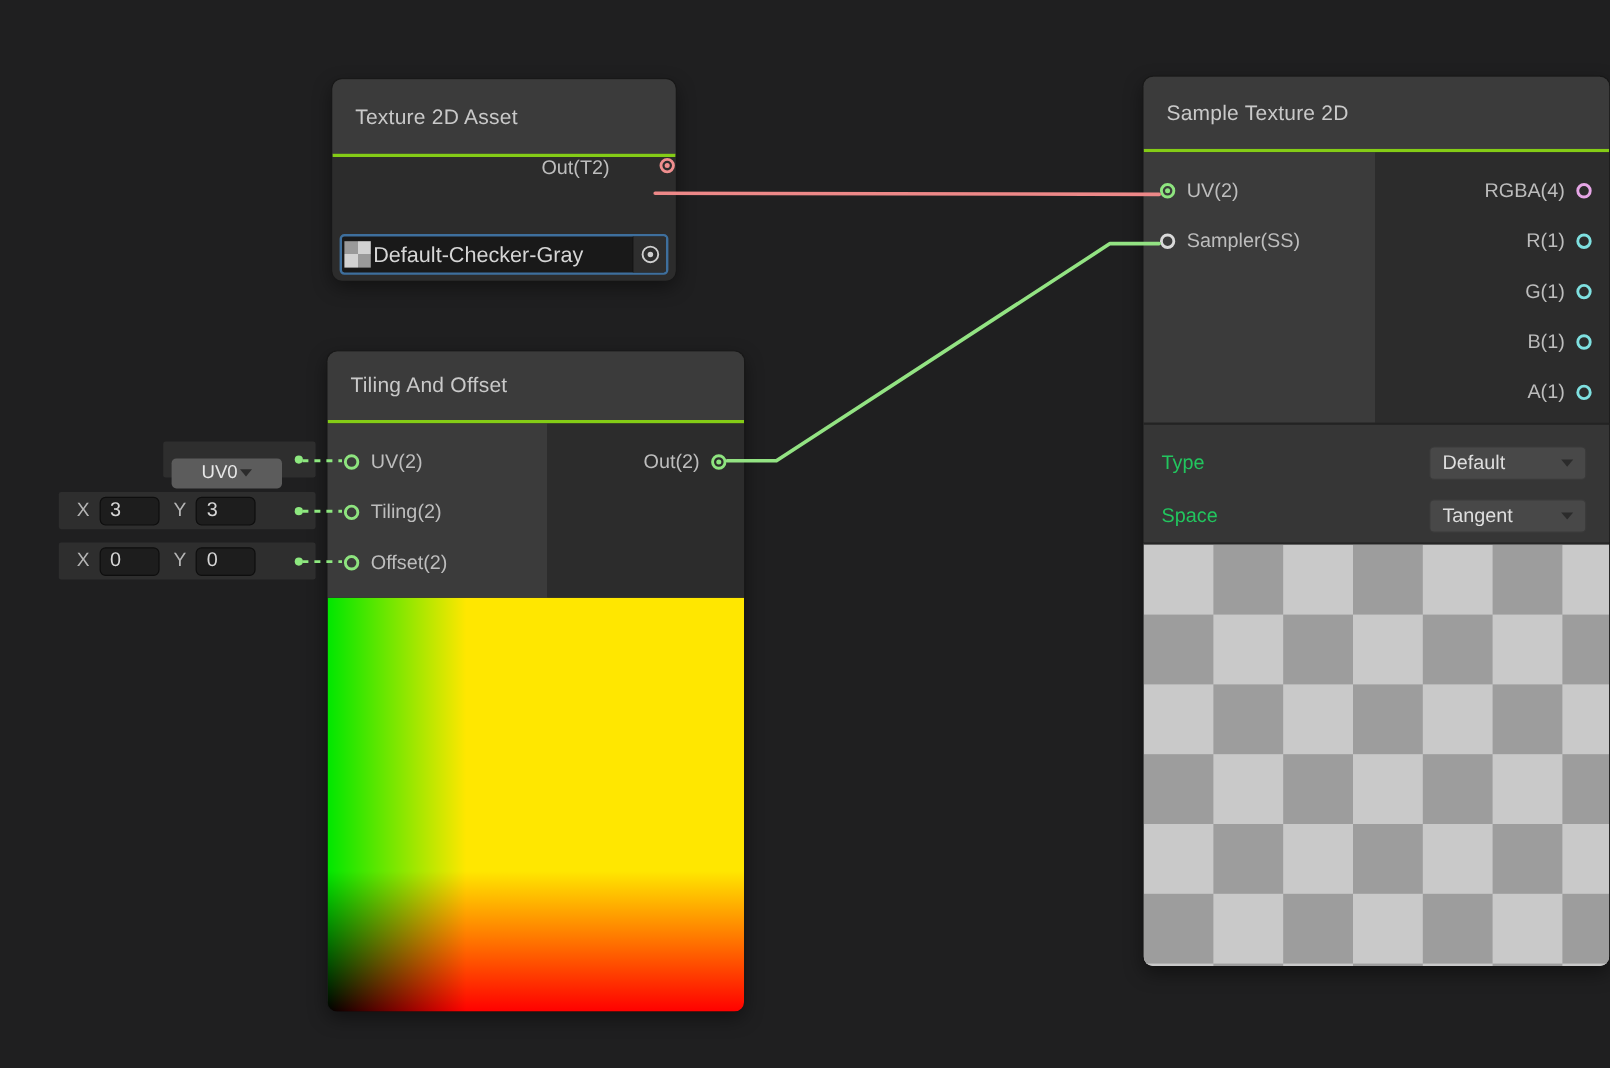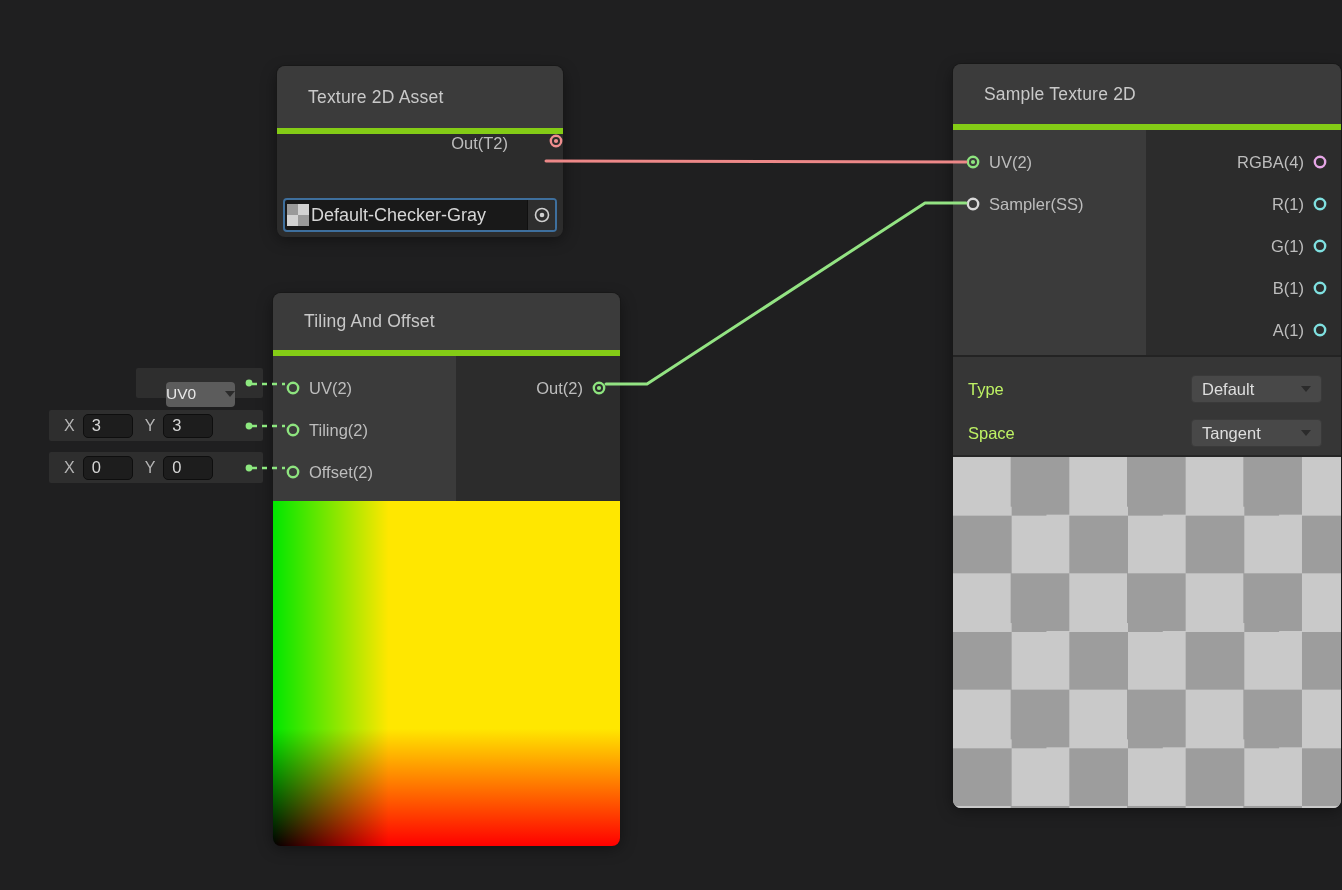--- a/index.html
+++ b/index.html
@@ -3,22 +3,22 @@
 <meta charset="utf-8">
 <style>
   html,body{margin:0;padding:0;background:#1f1f20;}
   body{width:1342px;height:890px;overflow:hidden;font-family:"Liberation Sans",sans-serif;-webkit-font-smoothing:antialiased;}
   .canvas{position:relative;width:1342px;height:890px;background:#1f1f20;}
 
   svg.edges{position:absolute;left:0;top:0;z-index:50;pointer-events:none;}
 
   .node{position:absolute;z-index:10;background:#2c2c2c;border-radius:8px;
         box-shadow:0 0 0 1px #181818, 0 6px 16px rgba(0,0,0,.45);}
-  .node-header{background:#3b3b3b;border-radius:8px 8px 0 0;border-bottom:6px solid #84cc16;
-        display:flex;align-items:center;padding:0 31px;color:#c9c9c9;font-size:17.5px;letter-spacing:.2px;}
+  .node-header{background:#3b3b3b;border-radius:8px 8px 0 0;border-bottom:3px solid #84cc16;
+        display:flex;align-items:center;padding:0 19px;color:#c9c9c9;font-size:17.5px;letter-spacing:.2px;}
   .ports{display:flex;align-items:stretch;}
   .in-col{background:#3b3b3b;}
   .out-col{flex:1;background:#2c2c2c;padding-left:34px;}
   .port-row{height:42px;display:flex;align-items:center;}
   .in-row{padding-left:13px;}
   .out-row{justify-content:flex-end;padding-right:14px;}
   .plabel{color:#bdbdbd;font-size:16.5px;margin:0 9px;white-space:nowrap;}
   .port{flex:0 0 auto;display:block;}
 
   
@@ -47,35 +47,35 @@
 
   
   .widget{position:absolute;z-index:10;background:#2e2e2e;border-radius:2px;display:flex;align-items:center;}
   .w-uv{left:136px;top:368px;width:127px;height:30px;justify-content:flex-end;padding-right:28px;box-sizing:border-box;}
   .w-tiling{left:49px;top:410px;width:214px;height:31px;padding-left:15px;box-sizing:border-box;}
   .w-offset{left:49px;top:452px;width:214px;height:31px;padding-left:15px;box-sizing:border-box;}
   .axis-label{color:#b5b5b5;font-size:16px;margin-right:8px;}
   .axis-label.second{margin-left:12px;}
   .num-field{width:50px;height:24px;background:#1d1d1d;border:1px solid #0e0e0e;border-radius:5px;
         color:#d6d6d6;font-size:16.5px;display:flex;align-items:center;padding-left:8px;box-sizing:border-box;}
-  .mini-dropdown{width:69px;height:25px;background:#5c5c5c;border-radius:4px;display:flex;align-items:center;
-        justify-content:space-between;color:#e8e8e8;font-size:15.5px;margin-top:22px;}
+  .mini-dropdown{width:92px;height:25px;background:#5c5c5c;border-radius:4px;display:flex;align-items:center;
+        justify-content:center;color:#e8e8e8;font-size:15.5px;margin-top:22px;}
   .tri{width:0;height:0;border-left:5.5px solid transparent;border-right:5.5px solid transparent;
         border-top:6.5px solid #2b2b2b;margin-left:2px;}
   .conn-dot{position:absolute;right:9px;top:50%;margin-top:-5px;}
 
   
   .n-sample{left:953px;top:64px;width:388px;height:740px;}
   .n-sample .node-header{height:60px;}
   .n-sample .ports{height:225px;}
   .n-sample .in-col{width:193px;padding-top:11px;box-sizing:border-box;}
   .n-sample .out-col{padding-top:11px;box-sizing:border-box;}
   .controls{height:100px;background:#363636;border-top:2px solid #232323;box-sizing:border-box;padding-top:10px;}
   .control-row{height:44px;display:flex;align-items:center;padding:0 19px 0 15px;}
-  .control-label{flex:1;color:#bef264;font-size:16.5px;}
+  .control-label{flex:1;color:#22c55e;font-size:16.5px;}
   .dropdown{width:131px;height:28px;background:#484848;border:1px solid #3a3a3a;border-radius:4px;box-sizing:border-box;
         display:flex;align-items:center;padding:0 10px;color:#dedede;font-size:16.5px;}
   .dropdown .dd-text{flex:1;}
   .preview-checker{height:351px;border-top:2px solid #262626;border-radius:0 0 8px 8px;
         background-color:#c9c9c9;
         background-image:repeating-conic-gradient(#9d9d9d 0% 25%, #c9c9c9 0% 50%);
         background-size:116.33px 116.33px;}
 </style>
 </head>
 <body>

